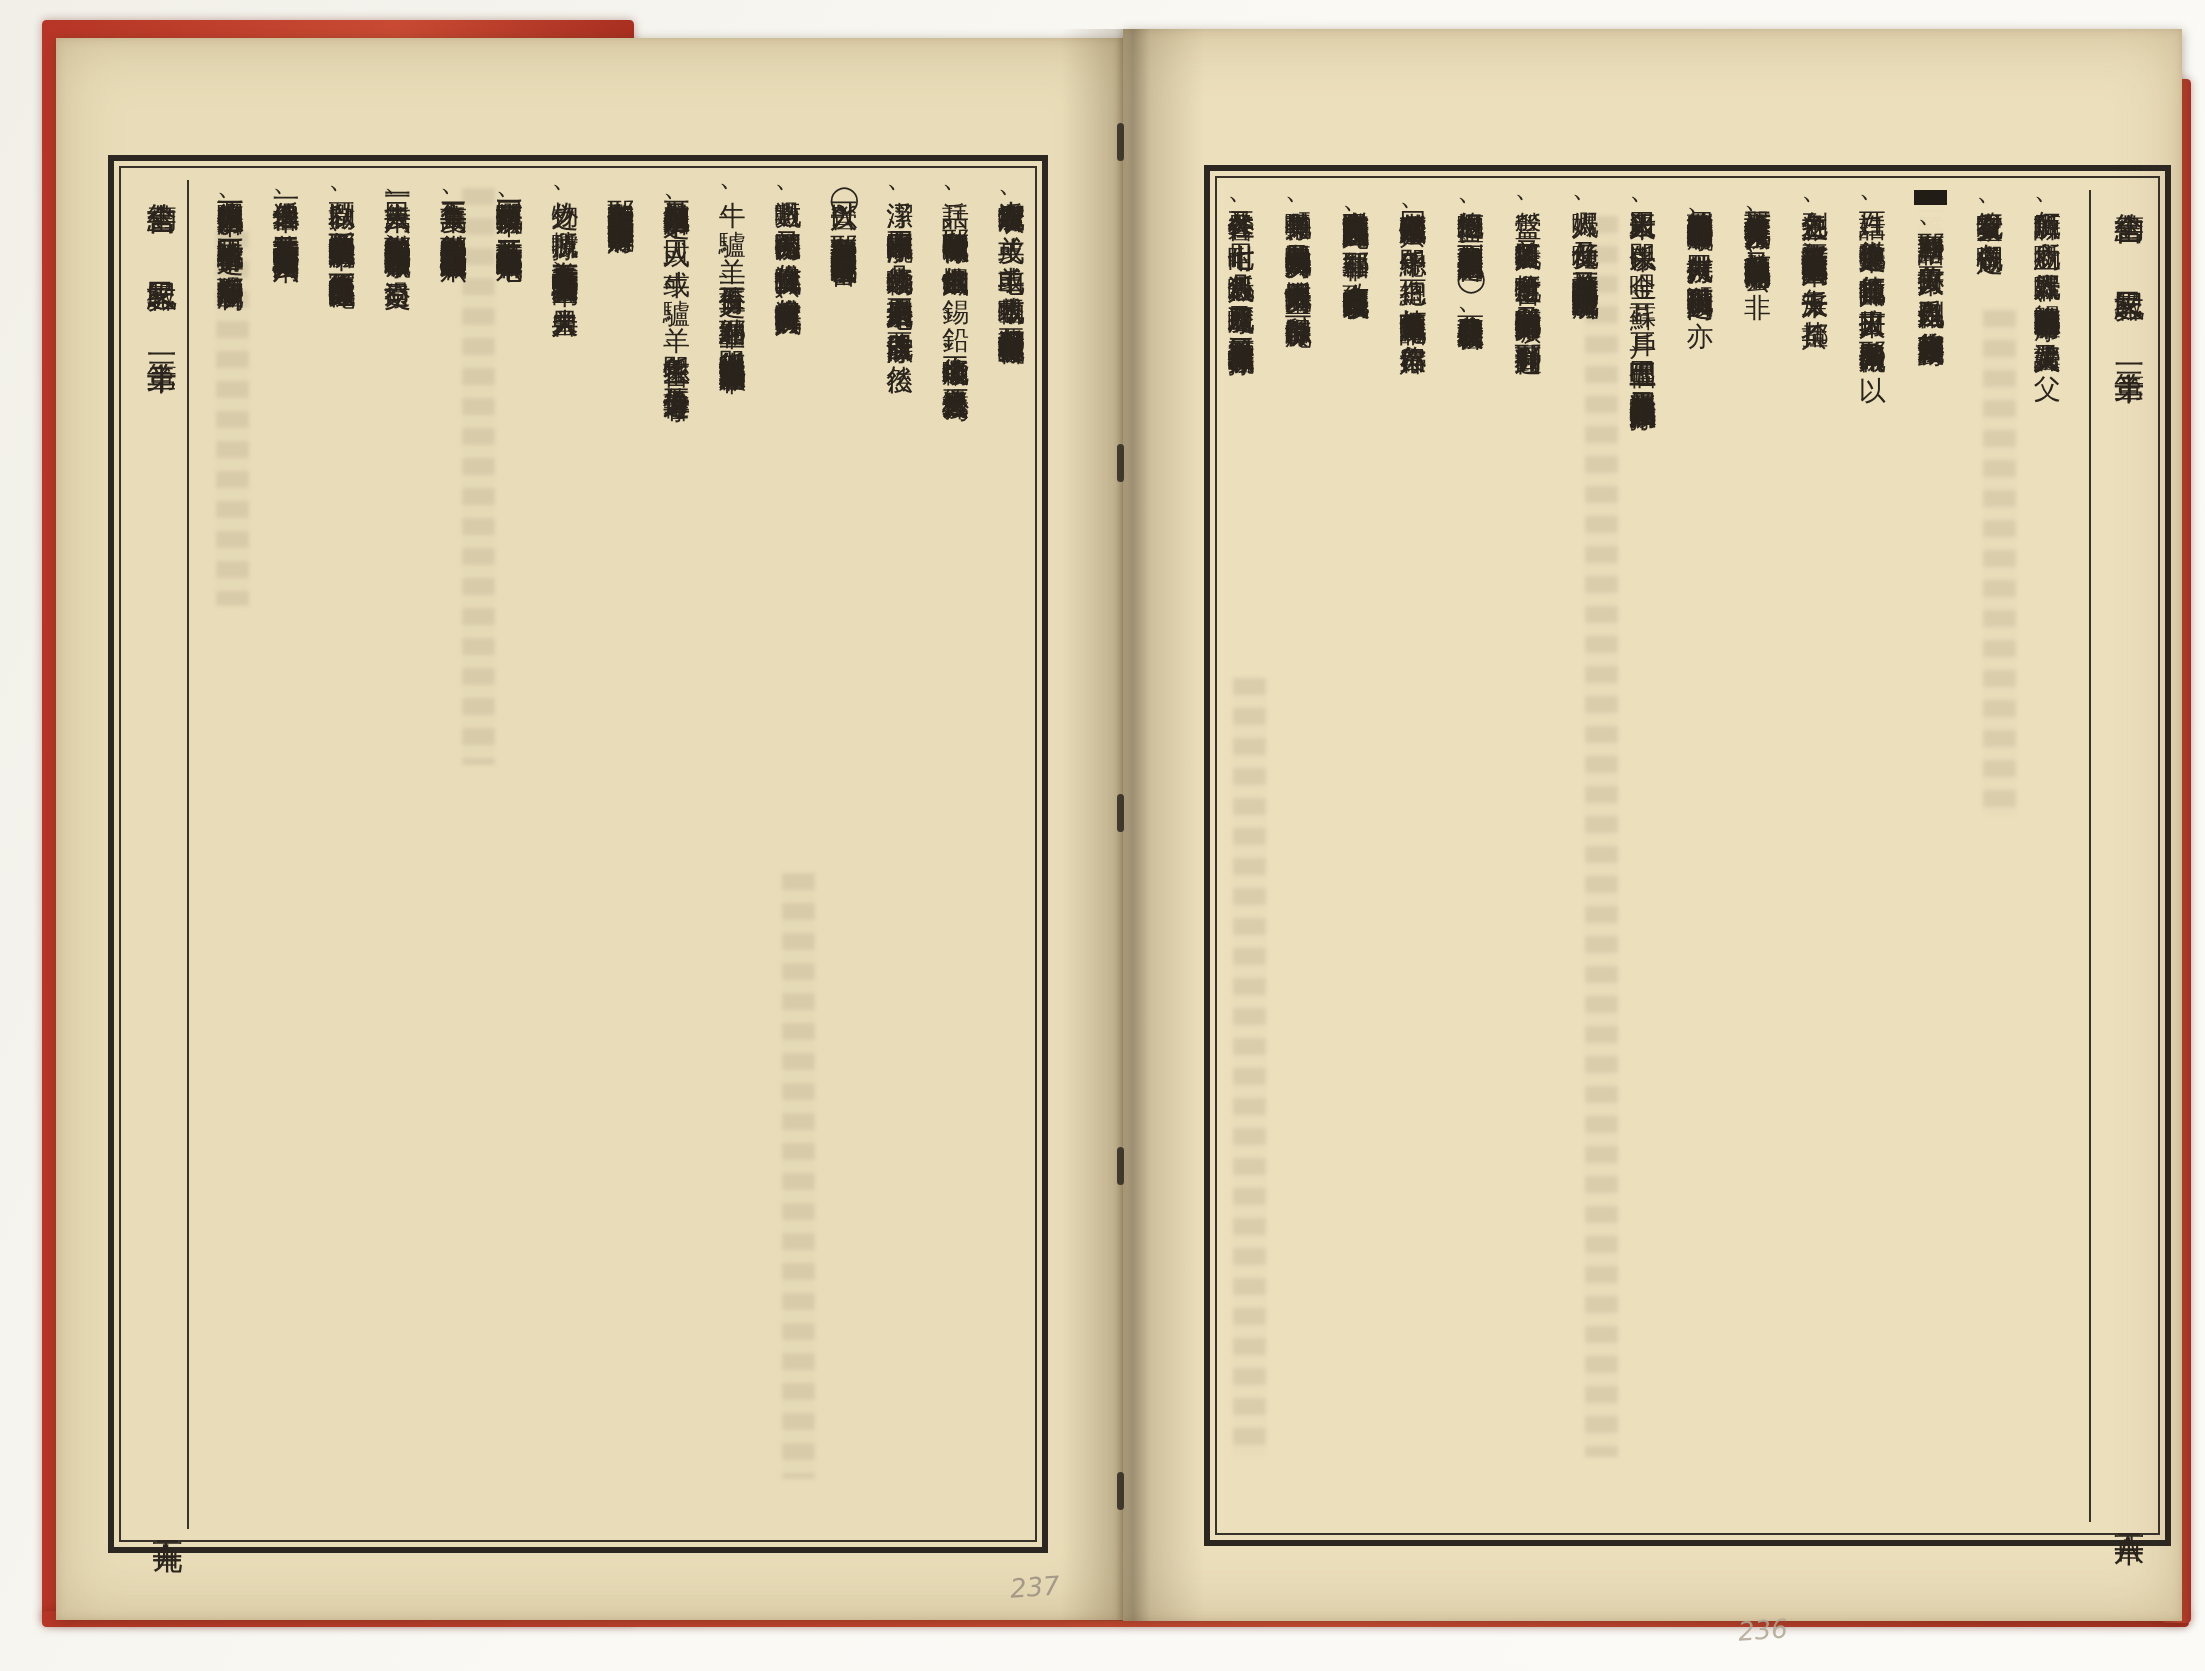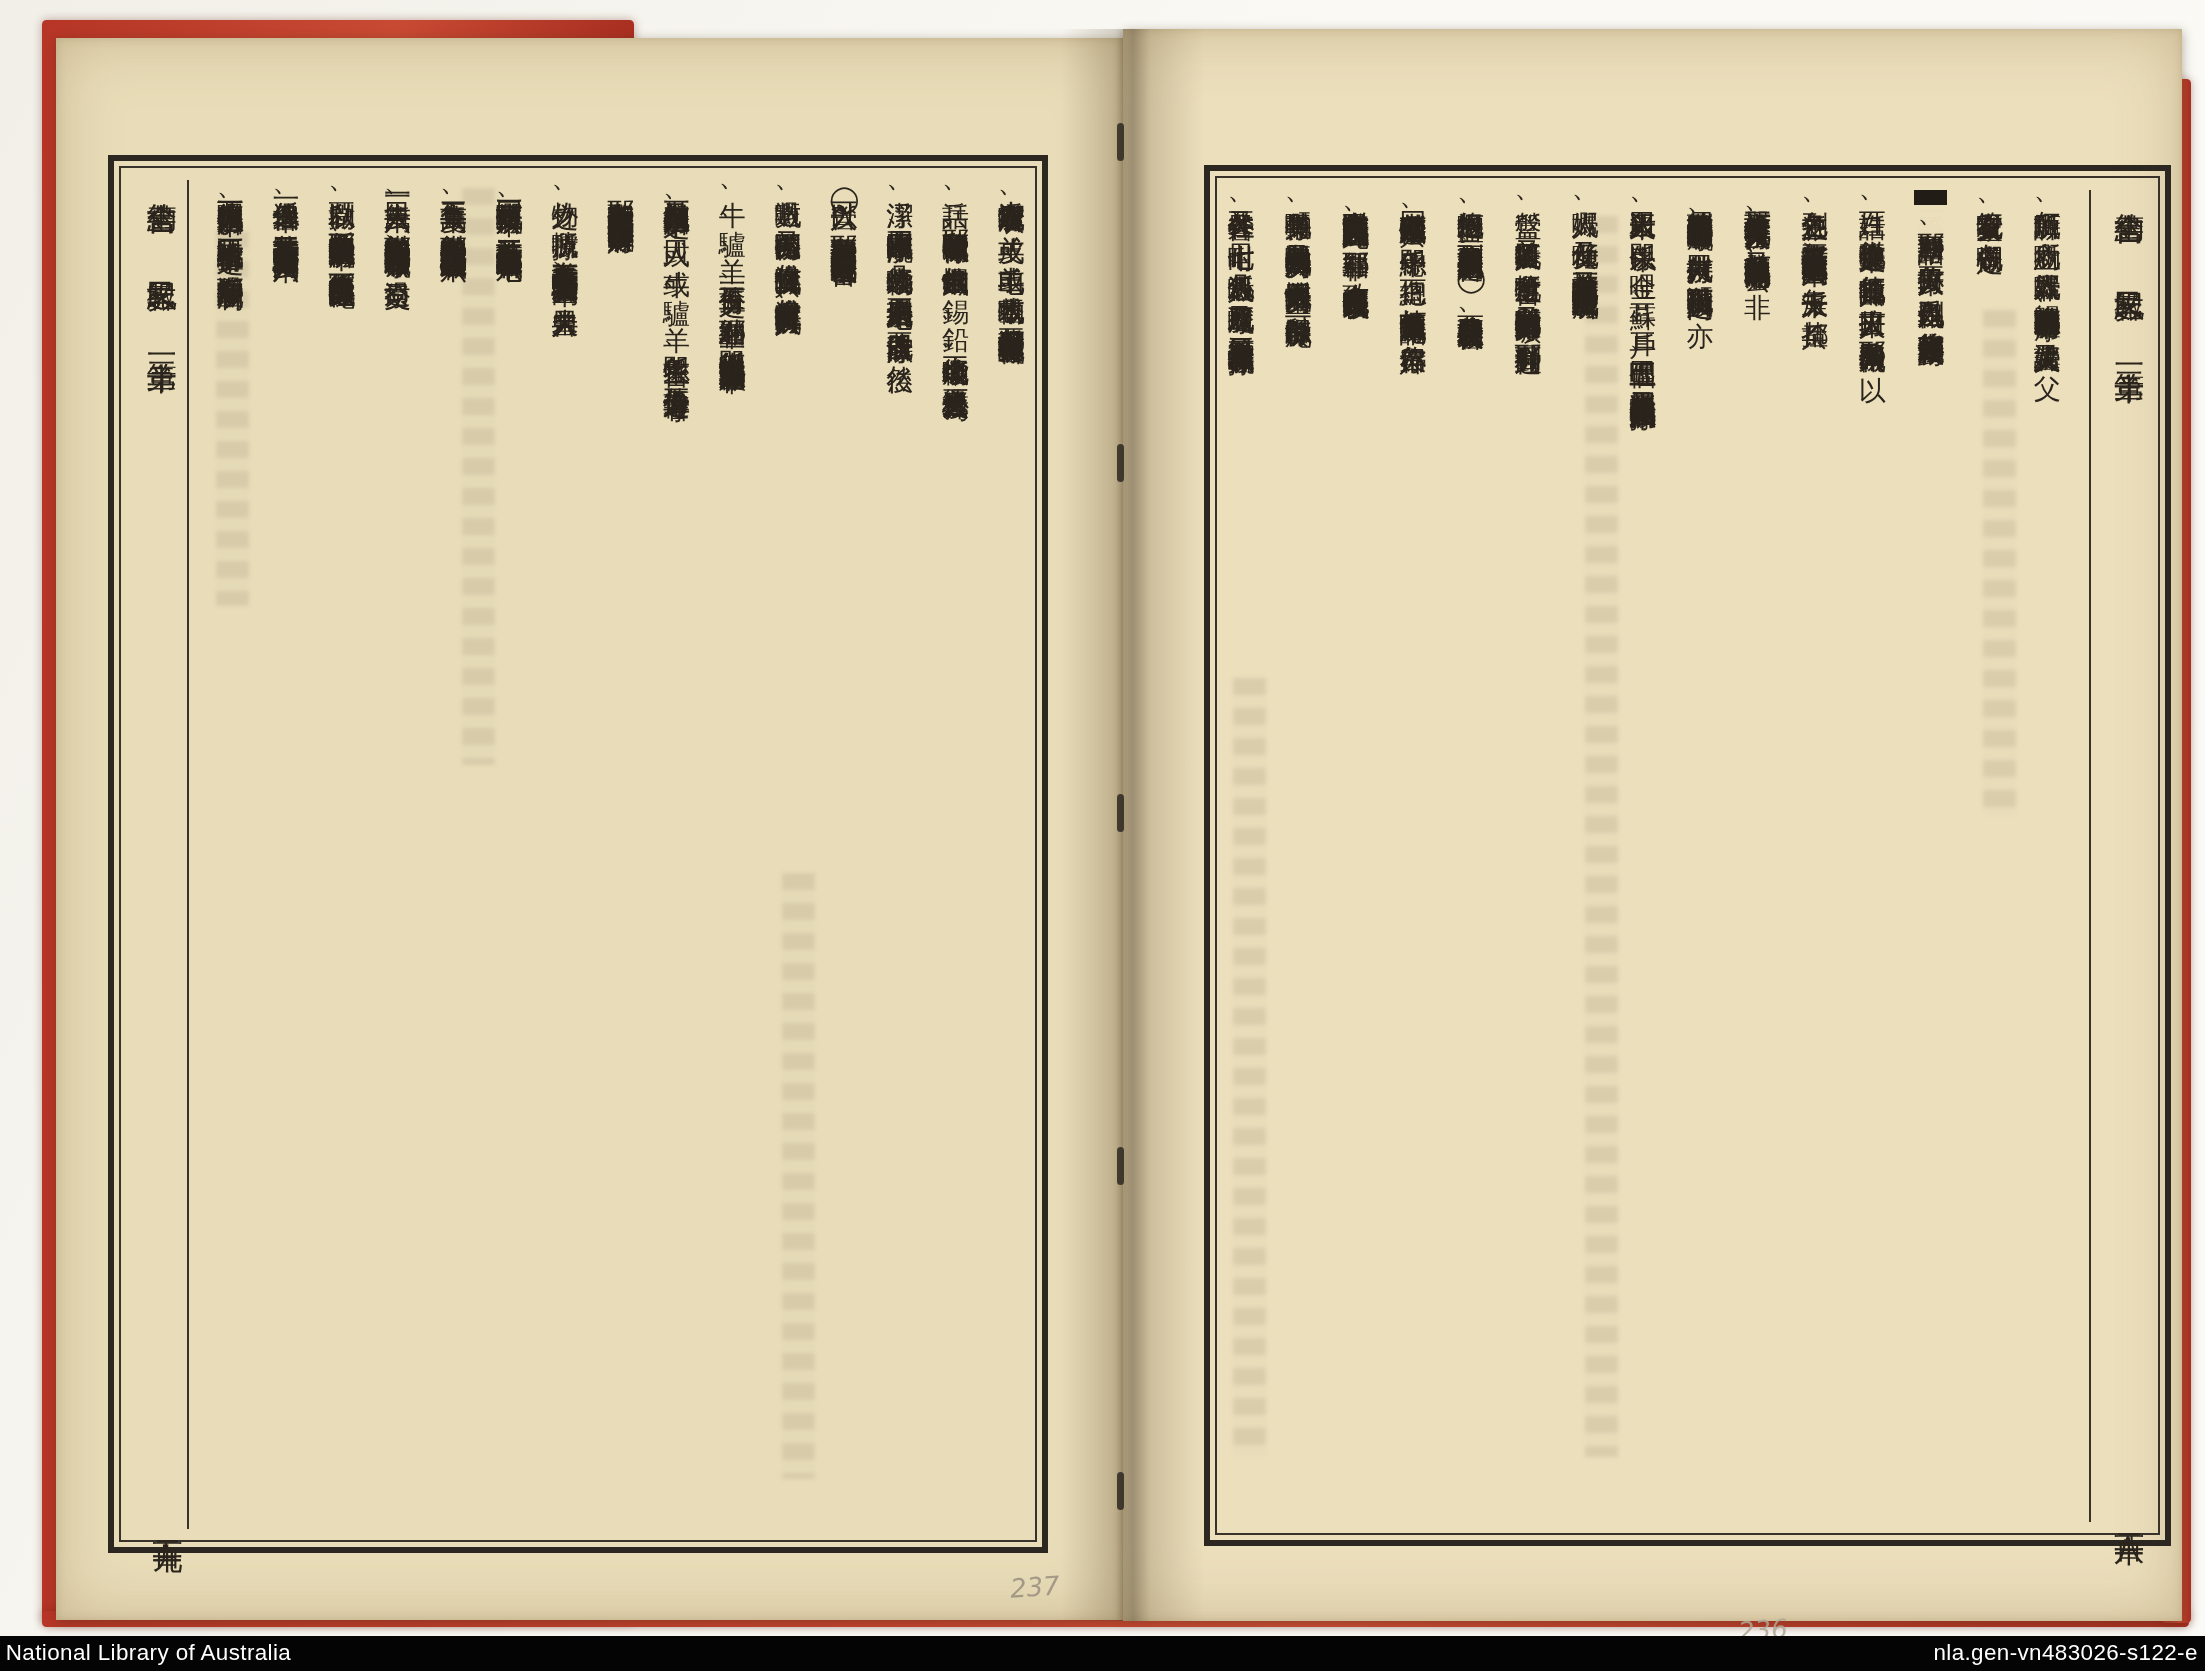--- a/index.html
+++ b/index.html
@@ -113,19 +113,15 @@
       <div class="tcol">同出營外迎接佢哋摩西惱怒兵頭、即係千總、百把總、打仗之後番嚟嘅摩西對佢哋話、你留存衆婦</div>
       <div class="tcol">女咩聽從巴蘭嘅計謀誘惑以色列人拜此耳、得罪耶和華、致令會中有瘟疫就係佢哋咯所以要殺</div>
       <div class="tcol">嗮其中嘅男仔、與及殺嗮也曾共男人同房嘅婦女、惟係未共男人同房嘅童女、可以留存歸於你哋</div>
       <div class="tcol">又要住在營外、七日咁耐、凡係殺過人嘅、及摩過死屍嘅、第三日第七日要潔淨身體亦要俾擄掠嘅</div>
     </div>
   </div>
 
   <div class="pencil" style="left:1010px;top:1572px;">237</div>
   <div class="pencil light" style="left:1738px;top:1615px;">236</div>
 
-  <div id="footer-bar">
-    <span class="ftxt" id="footer-left">National Library of Australia</span>
-    <span class="ftxt" id="footer-right">nla.gen-vn483026-s122-e</span>
-  </div>
 
 </div>
 
 
 </body></html>

